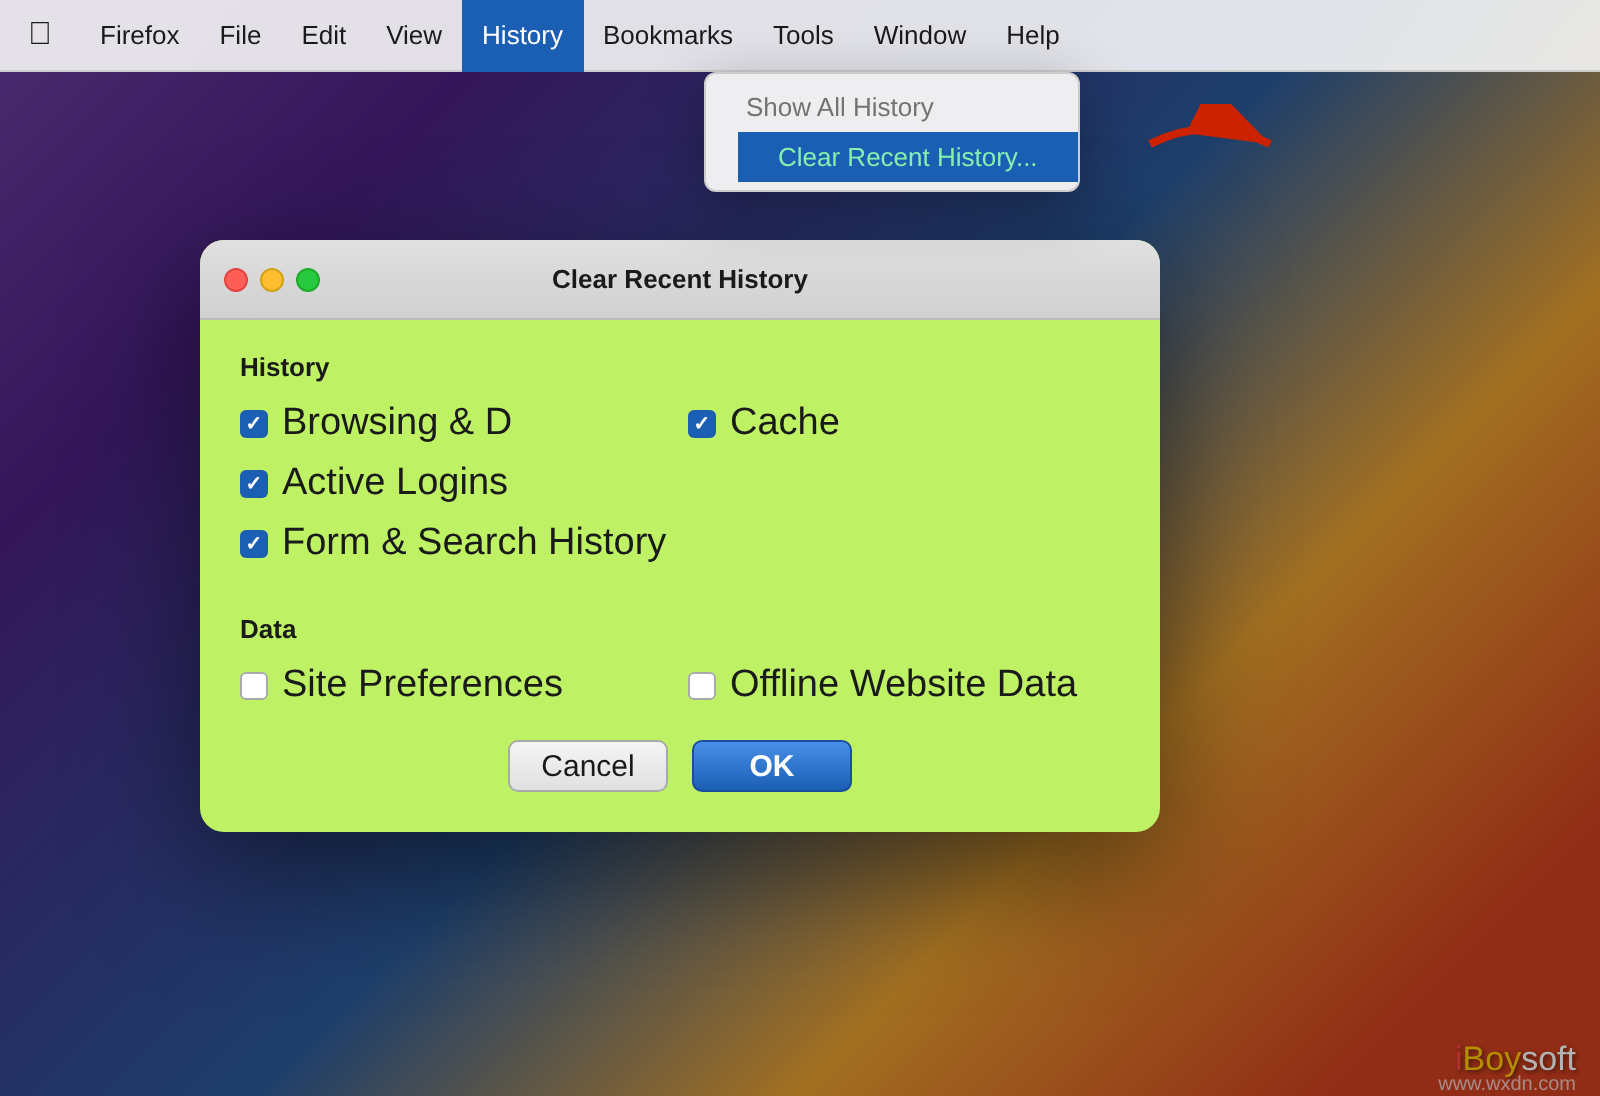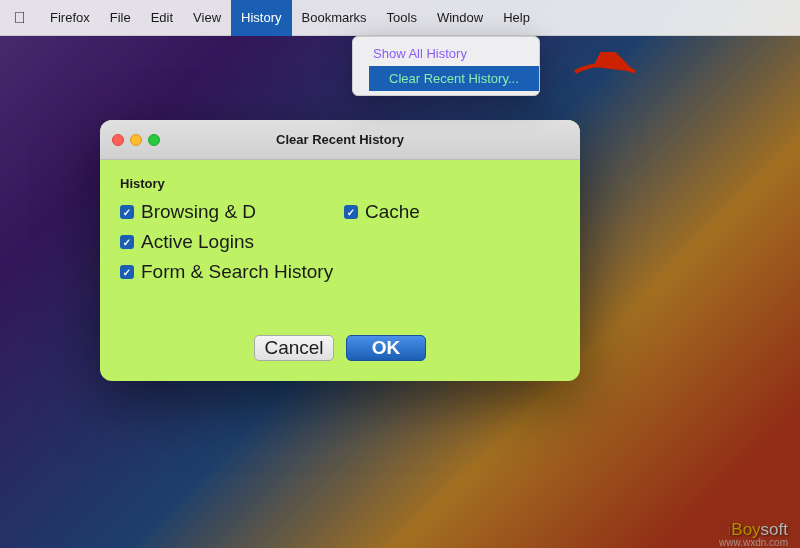--- a/index.html
+++ b/index.html
@@ -60,21 +60,21 @@
       border: 1px solid #ccc;
       border-radius: 6px;
       box-shadow: 0 8px 30px rgba(0,0,0,0.3);
       z-index: 200;
       min-width: 180px;
       padding: 4px 0;
     }
     .dropdown-item {
       padding: 5px 20px;
       font-size: 13px;
-      color: #8b5cf6;
+      color: #737373;
       cursor: pointer;
     }
     .dropdown-item.highlighted {
       background: #1a5fb4;
       color: #86efac;
       margin-left: 16px;
     }
 
     
     .red-arrow {
@@ -268,29 +268,28 @@
     .dialog-buttons {
       display: flex;
       justify-content: center;
       gap: 12px;
       margin-top: 16px;
     }
     .btn {
       height: 26px;
       min-width: 80px;
       border-radius: 5px;
-      font-size: 19px;
+      font-size: 15px;
       font-weight: 500;
       cursor: pointer;
       border: 1px solid;
       display: flex;
       align-items: center;
       justify-content: center;
       padding: 0 8px;
-      margin-top: 12px;
     }
     .btn-cancel {
       background: linear-gradient(to bottom, #f5f5f5, #e0e0e0);
       border-color: #aaa;
       color: #1a1a1a;
     }
     .btn-ok {
       background: linear-gradient(to bottom, #4a8fe8, #1a5fb4);
       border-color: #1a4fa0;
       color: white;
@@ -407,20 +406,35 @@
           <div class="cb">
               <span class="cb-check">✓</span>
             </div>
           <span class="cb-label">Form &amp; Search History</span>
         </div>
       </div>
     </div>
 
     <div class="section-divider"></div>
 
+    <div>
+      <div class="section-heading">Data</div>
+      <div class="checkbox-grid">
+
+        <div class="checkbox-row">
+          <div class="cb unchecked"></div>
+          <span class="cb-label">Site Preferences</span>
+        </div>
+
+        <div class="checkbox-row">
+          <div class="cb unchecked"></div>
+          <span class="cb-label">Offline Website Data</span>
+        </div>
+      </div>
+    </div>
 
     <div class="dialog-buttons">
       <button class="btn btn-cancel">Cancel</button>
       <button class="btn btn-ok">OK</button>
     </div>
   </div>
 </div>
 
 <div class="watermark">
   <span class="i">i</span><span class="boy">Boy</span><span class="soft">soft</span>

